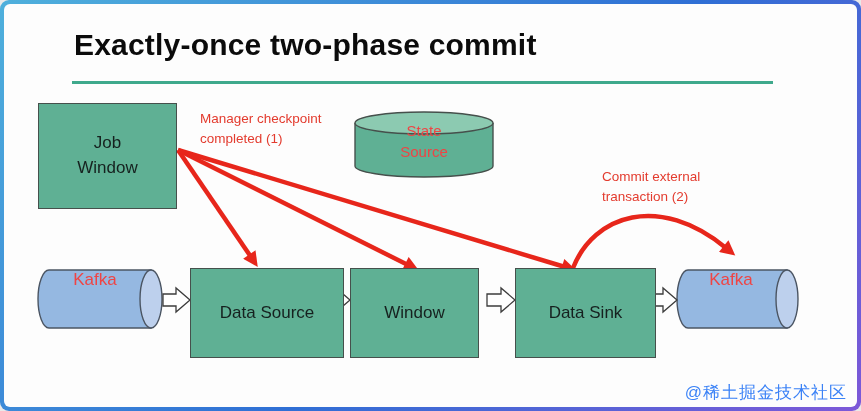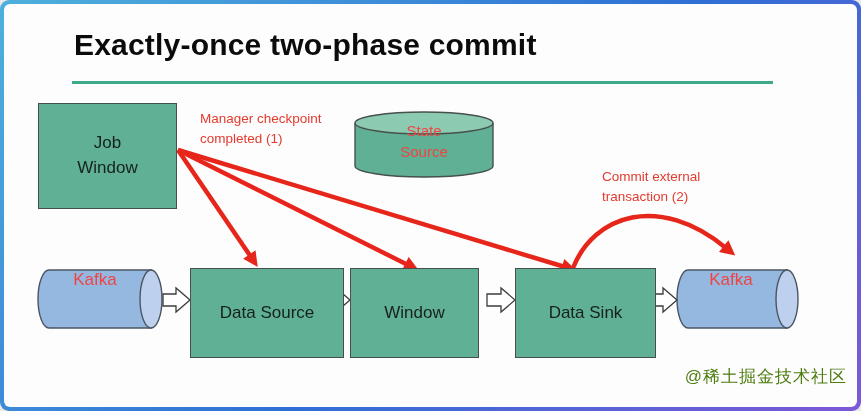--- a/index.html
+++ b/index.html
@@ -31,21 +31,21 @@
     display:flex; justify-content:center; text-align:center;
     color:#ef4444; pointer-events:none;
   }
   .lbl-statebackend { left:351px; top:116px; width:138px; height:54px; font-size:15px; line-height:1.4; }
   .lbl-kafka-in  { left:38px;  top:266px; width:106px; height:58px; font-size:17px; }
   .lbl-kafka-out { left:677px; top:266px; width:100px; height:58px; font-size:17px; }
   .red-note { color:#e33b2e; font-size:13.5px; line-height:20px; font-weight:500; white-space:nowrap; }
   .note-notify { left:196px; top:105px; }
   .note-commit { left:598px; top:163px; }
   .watermark {
-    right:10px; bottom:19px; font-size:17px; color:#4d7c0f; letter-spacing:1px;
+    right:10px; bottom:3px; font-size:17px; color:#3b82f6; letter-spacing:1px;
     text-shadow:0 0 1px #ffffff; white-space:nowrap;
   }
   svg.layer { position:absolute; left:0; top:0; width:853px; height:403px; }
 </style>
 </head>
 <body>
 
 <div class="frame">
   <div class="canvas">
 

